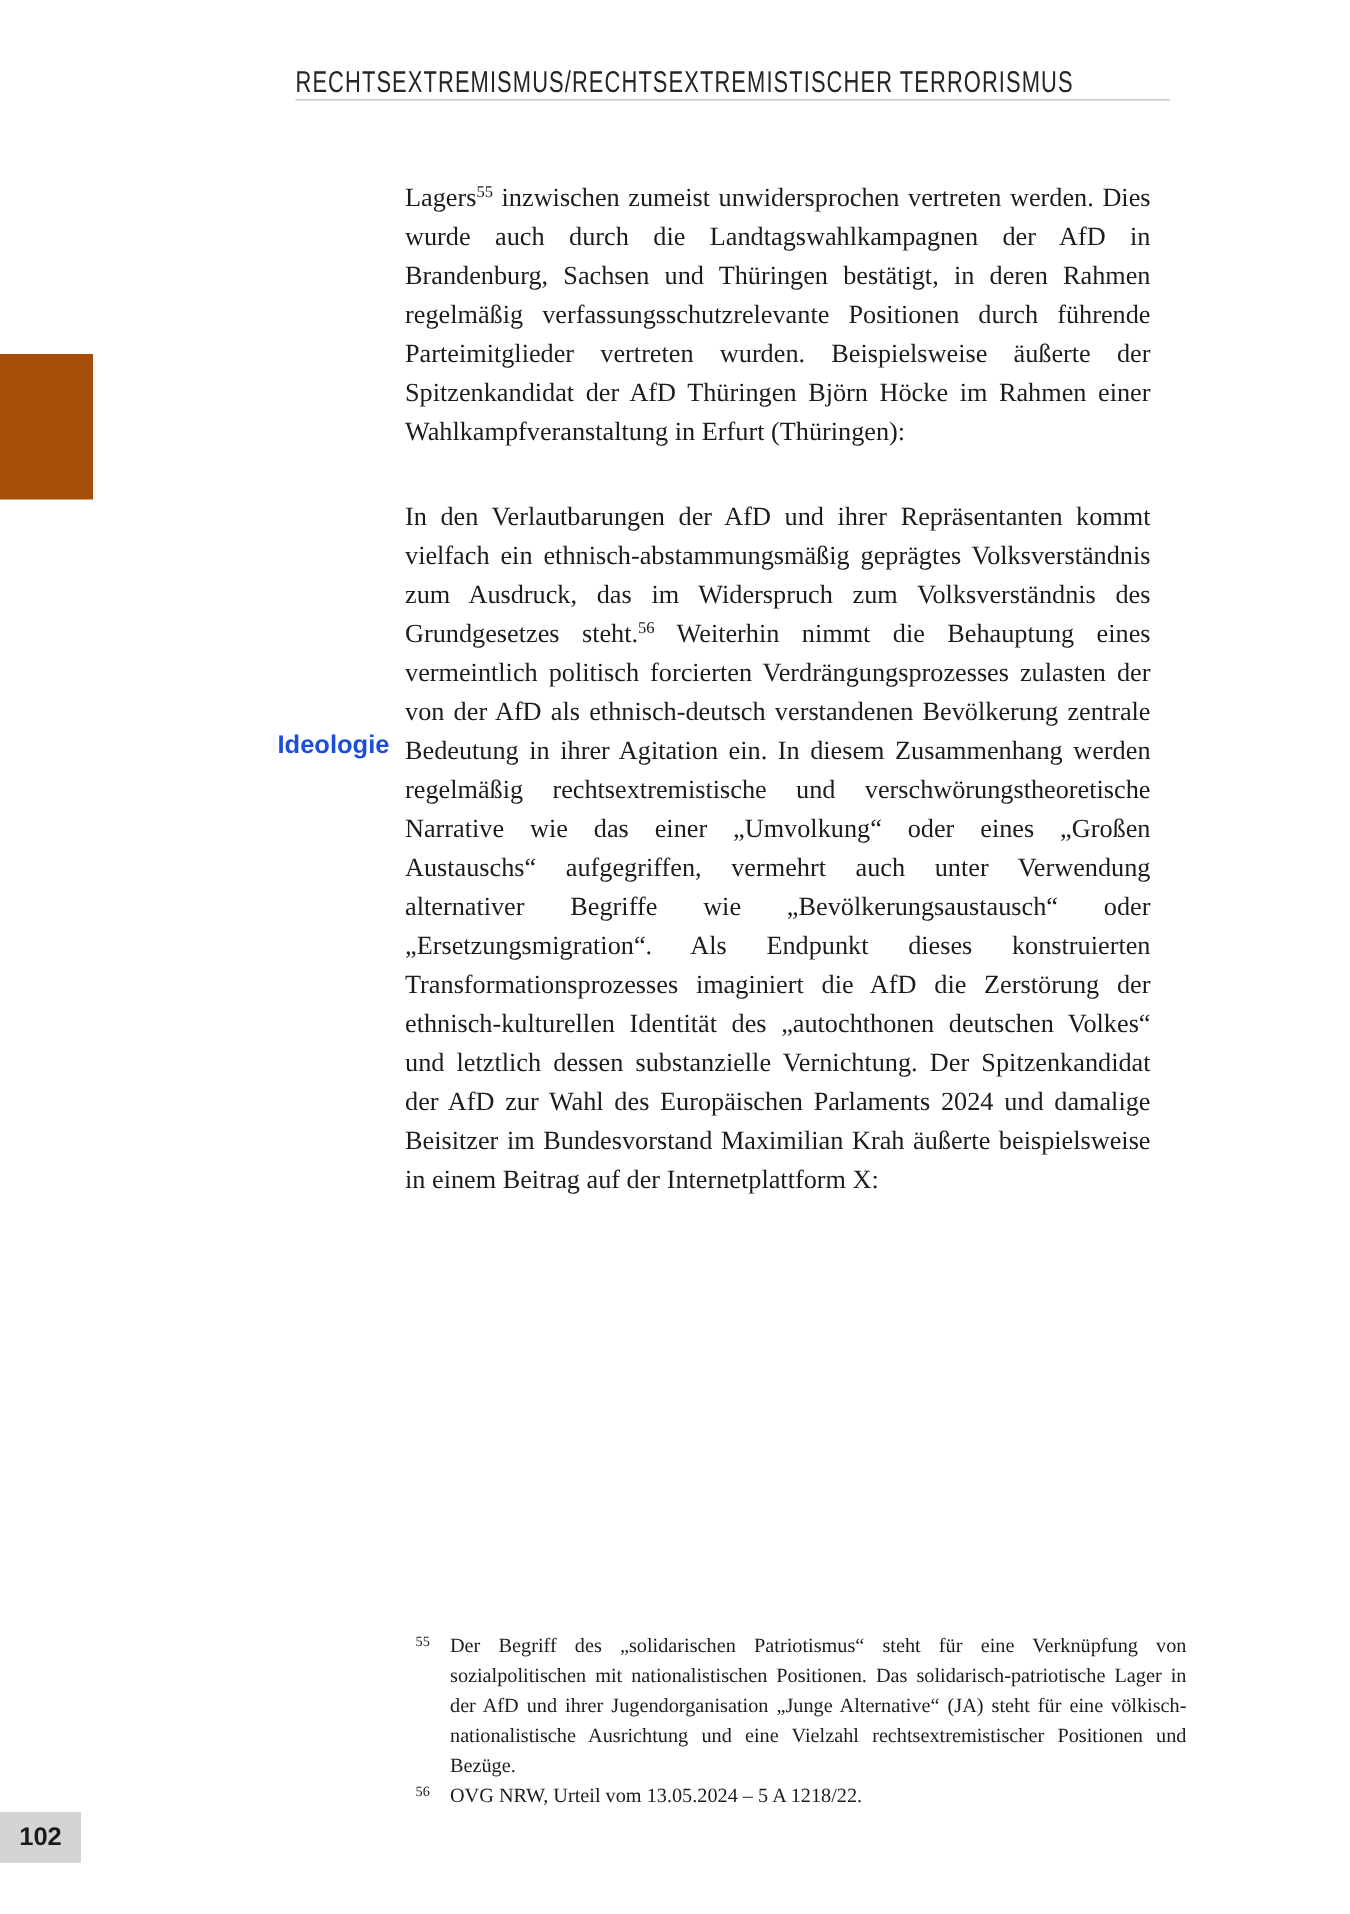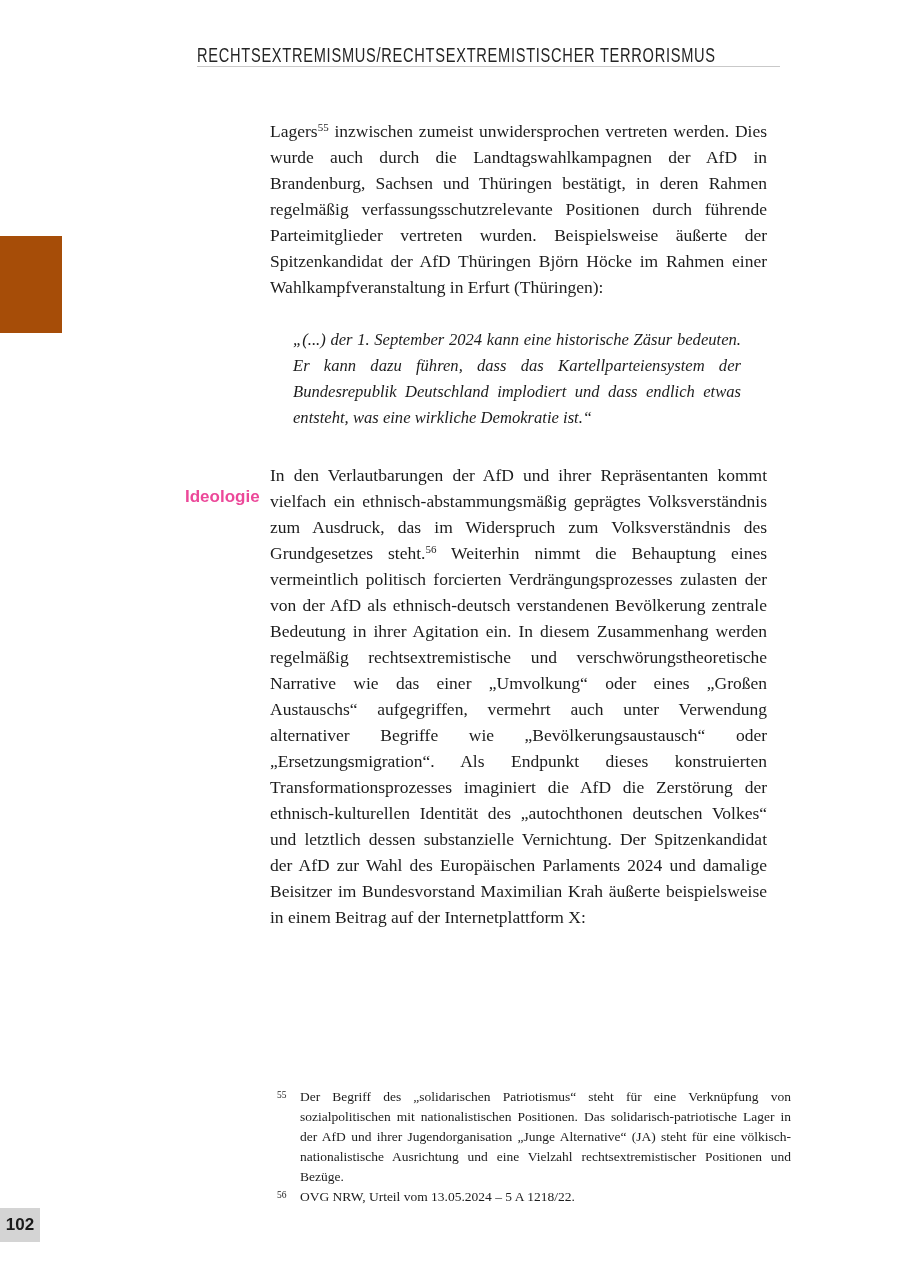--- a/index.html
+++ b/index.html
@@ -81,21 +81,21 @@
   .par-ideologie { margin-top: 31px; }
 
   
   .margin-label {
     position: absolute;
     left: 185px;
     top: 487px;
     font-family: "Liberation Sans", sans-serif;
     font-weight: bold;
     font-size: 17px;
-    color: #ec4899;
+    color: #1d4ed8;
   }
 
   
   .footnotes {
     position: absolute;
     left: 277px;
     top: 1087px;
     width: 514px;
     font-size: 13.5px;
     line-height: 20px;
@@ -110,21 +110,21 @@
     left: 0;
     top: -2px;
     font-size: 9.5px;
   }
 
   
   .page-number-tab {
     position: absolute;
     left: 0;
     top: 1208px;
-    width: 40px;
+    width: 54px;
     height: 34px;
     background: #d4d4d4;
     display: flex;
     align-items: center;
     justify-content: center;
     font-family: "Liberation Sans", sans-serif;
     font-weight: bold;
     font-size: 17px;
     color: #1a1a1a;
   }
@@ -139,21 +139,20 @@
 
   <div class="chapter-marker" style="background: rgb(166, 77, 8);"></div>
 
   <div class="margin-label">Ideologie</div>
 
   <div class="text-column">
 
     <p class="body-par"><span>Lagers</span><sup class="fn-ref">55</sup><span> inzwischen zumeist unwidersprochen vertreten werden. Dies wurde auch durch die Landtagswahlkampagnen der AfD in Brandenburg, Sachsen und Thüringen bestätigt, in deren Rahmen regelmäßig verfassungsschutzrelevante Positionen durch führende Parteimitglieder vertreten wurden. Beispielsweise äußerte der Spitzenkandidat der AfD Thüringen Björn Höcke im Rahmen einer Wahlkampfveranstaltung in Erfurt (Thüringen):</span></p>
 
     <div class="quote-block">
-      <p class="quote-text">„(...) der 1. September 2024 kann eine historische Zäsur bedeuten. Er kann dazu führen, dass das Kartellparteiensystem der Bundesrepublik Deutschland implodiert und dass endlich etwas entsteht, was eine wirkliche Demokratie ist.“</p>
     </div>
 
     <p class="body-par par-ideologie"><span>In den Verlautbarungen der AfD und ihrer Repräsentanten kommt vielfach ein ethnisch-abstammungsmäßig geprägtes Volksverständnis zum Ausdruck, das im Widerspruch zum Volksverständnis des Grundgesetzes steht.</span><sup class="fn-ref">56</sup><span> Weiterhin nimmt die Behauptung eines vermeintlich politisch forcierten Verdrängungsprozesses zulasten der von der AfD als ethnisch-deutsch verstandenen Bevölkerung zentrale Bedeutung in ihrer Agitation ein. In diesem Zusammenhang werden regelmäßig rechtsextremistische und verschwörungstheoretische Narrative wie das einer „Umvolkung“ oder eines „Großen Austauschs“ aufgegriffen, vermehrt auch unter Verwendung alternativer Begriffe wie „Bevölkerungsaustausch“ oder „Ersetzungsmigration“. Als Endpunkt dieses konstruierten Transformationsprozesses imaginiert die AfD die Zerstörung der ethnisch-kulturellen Identität des „autochthonen deutschen Volkes“ und letztlich dessen substanzielle Vernichtung. Der Spitzenkandidat der AfD zur Wahl des Europäischen Parlaments 2024 und damalige Beisitzer im Bundesvorstand Maximilian Krah äußerte beispielsweise in einem Beitrag auf der Internetplattform X:</span></p>
 
   </div>
 
   <div class="footnotes">
     <div class="footnote">
       <span class="footnote-number">55</span><span>Der Begriff des „solidarischen Patriotismus“ steht für eine Verknüpfung von sozialpolitischen mit nationalistischen Positionen. Das solidarisch-patriotische Lager in der AfD und ihrer Jugendorganisation „Junge Alternative“ (JA) steht für eine völkisch-nationalistische Ausrichtung und eine Vielzahl rechtsextremistischer Positionen und Bezüge.</span>
     </div>

